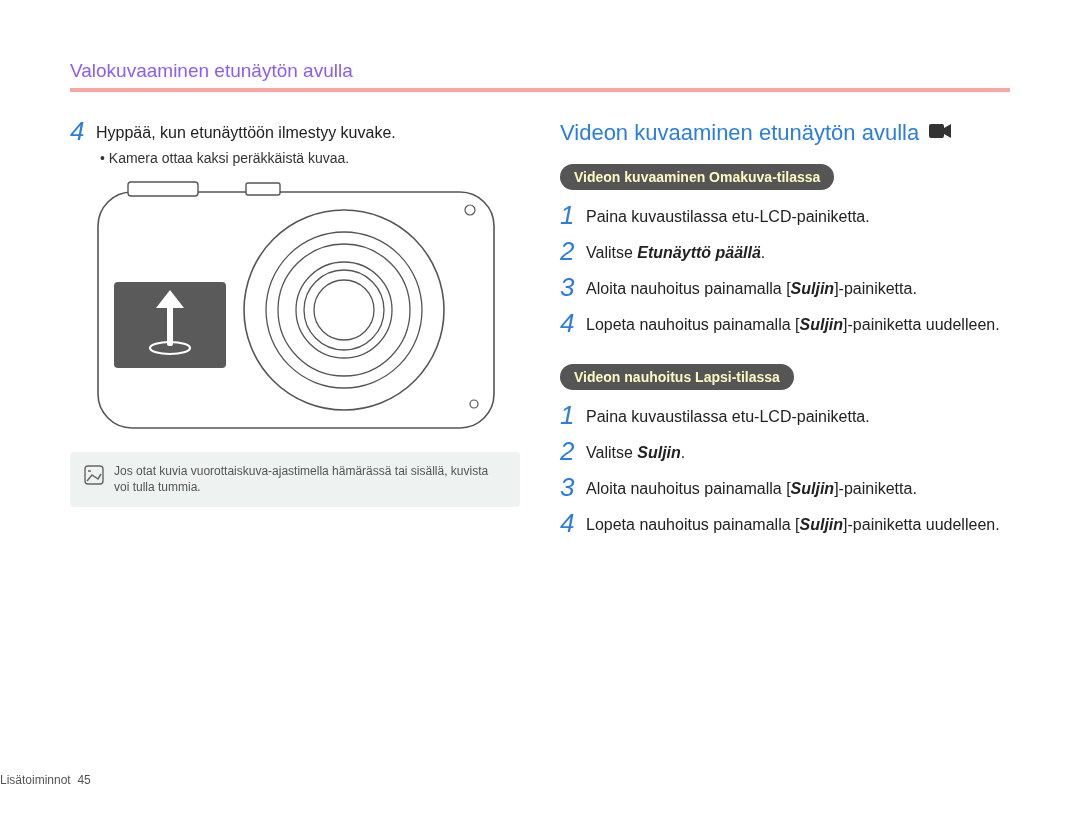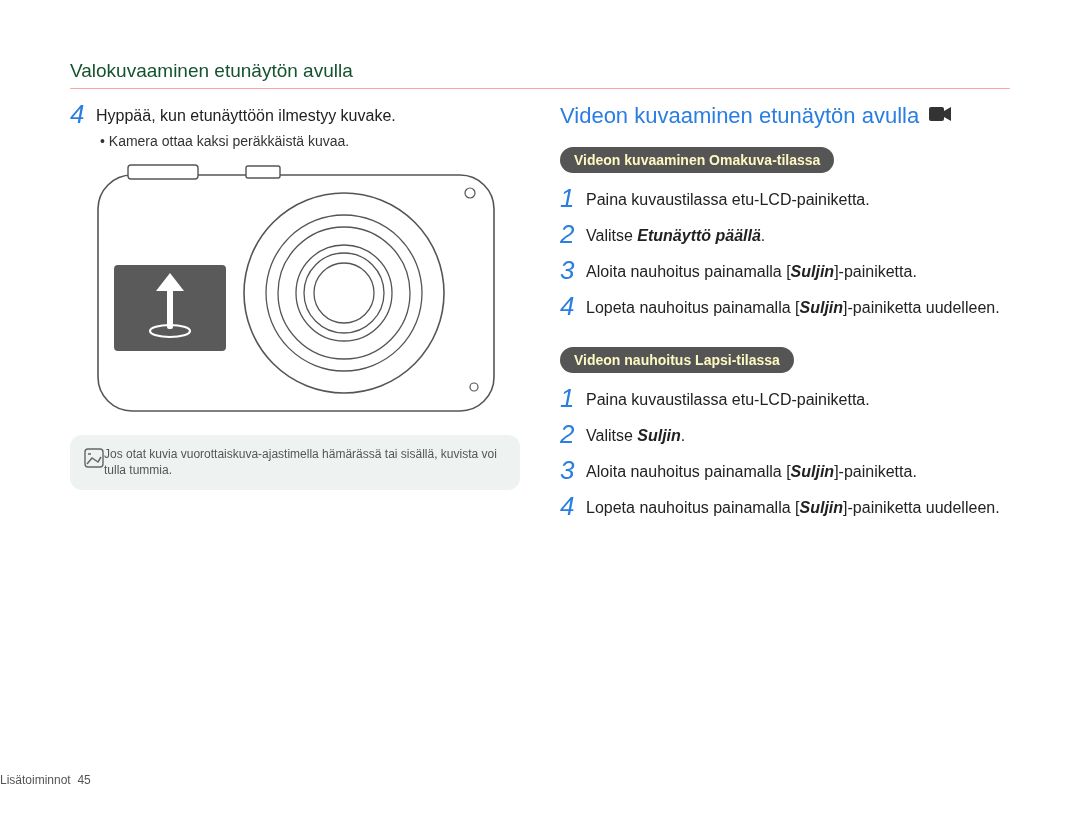--- a/index.html
+++ b/index.html
@@ -15,24 +15,24 @@
   .page {
     padding: 60px 70px 40px 70px;
     box-sizing: border-box;
     width: 100%;
     height: 100%;
     position: relative;
   }
   .header-line {
     font-size: 19px;
     font-weight: 300;
-    color: #14532d;
-    border-bottom: 1px solid #fca5a5;
+    color: #8b5cf6;
+    border-bottom: 4px solid #fca5a5;
     padding-bottom: 6px;
-    margin-bottom: 14px;
+    margin-bottom: 28px;
   }
   .columns {
     display: flex;
     gap: 40px;
   }
   .col-left {
     flex: 1;
   }
   .col-right {
     flex: 1;
@@ -66,23 +66,24 @@
     margin-bottom: 14px;
   }
   .sub-bullet::before {
     content: "• ";
   }
   .camera-illustration {
     margin: 0 0 18px 26px;
   }
   .note-box {
     background: #eef3f2;
-    border-radius: 12px;
+    border-radius: 4px;
     padding: 12px 14px;
     display: flex;
+    gap: 10px;
     font-size: 12px;
     color: #555;
     line-height: 1.3;
   }
   .note-icon {
     flex-shrink: 0;
     margin-top: 1px;
   }
   .section-title {
     font-size: 22px;

